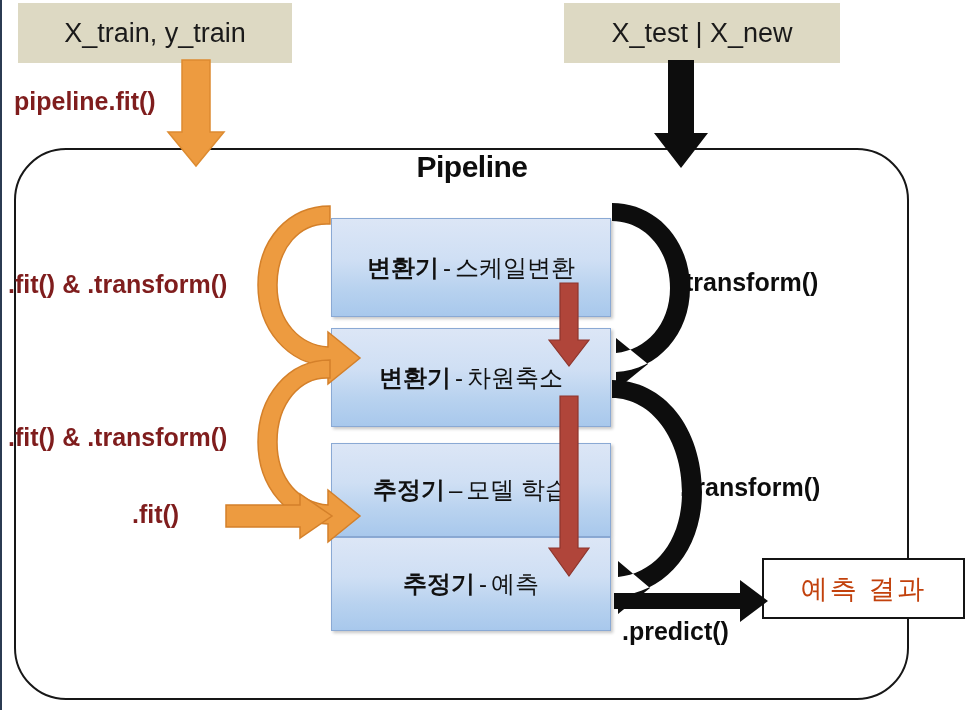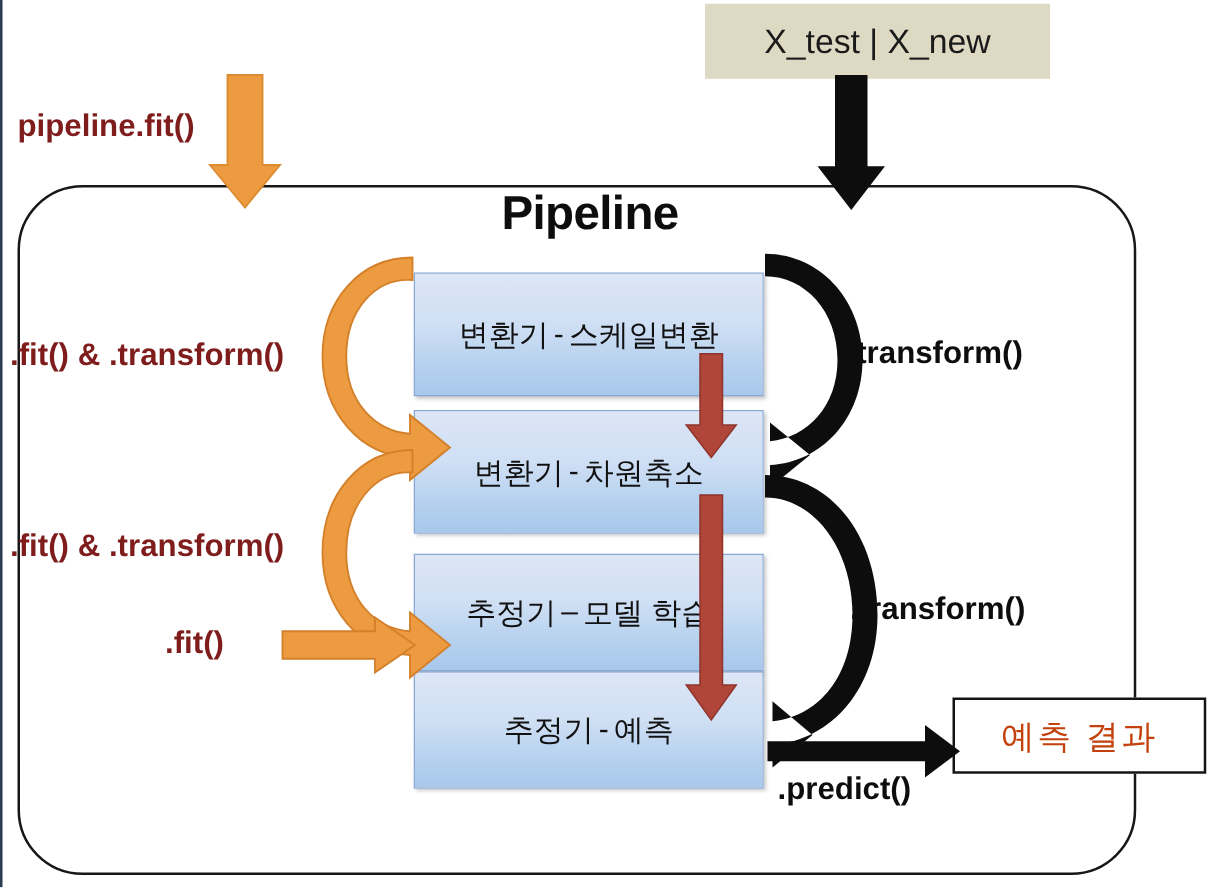--- a/index.html
+++ b/index.html
@@ -51,42 +51,42 @@
     border: 2.5px solid #171717;
     border-radius: 52px;
     background: transparent;
   }
   #pipeline-title {
     position: absolute;
     left: 0;
     top: 150px;
     width: 944px;
     text-align: center;
-    font-size: 38px;
+    font-size: 30px;
     font-weight: bold;
     color: #0d0d0d;
     letter-spacing: -0.5px;
   }
 
   
   .stage-box {
     position: absolute;
     left: 331px;
     width: 280px;
     background: linear-gradient(to bottom, #dce6f6 0%, #cfdff4 42%, #b8d2ef 72%, #a8c8ec 100%);
     border: 1px solid #8aa9d4;
     box-shadow: 2px 2px 3px rgba(0,0,0,0.22);
     display: flex;
     align-items: center;
     justify-content: center;
     color: #111111;
     font-size: 24px;
     white-space: nowrap;
   }
-  .stage-box .strong { font-weight: normal; }
+  .stage-box .strong { font-weight: bold; }
   .stage-box .sep { padding: 0 4px; }
   #stage-box-1 { top: 218px; height: 99px; }
   #stage-box-2 { top: 328px; height: 99px; }
   #stage-box-3 { top: 443px; height: 94px; }
   #stage-box-4 { top: 537px; height: 94px; }
 
   
   .code-label {
     position: absolute;
     color: #7f1d1d;
@@ -135,20 +135,23 @@
     pointer-events: none;
   }
 </style>
 </head>
 <body>
 
 <div id="stage">
 
   <div class="slide-edge"></div>
 
+  <div class="io-box" id="box-train">
+    <span>X_train, y_train</span>
+  </div>
 
   <div class="io-box" id="box-test">
     <span>X_test | X_new</span>
   </div>
 
   <div id="pipeline-container"></div>
   <div id="pipeline-title">Pipeline</div>
 
   <div class="stage-box" id="stage-box-1">
     <span class="strong">변환기</span>

